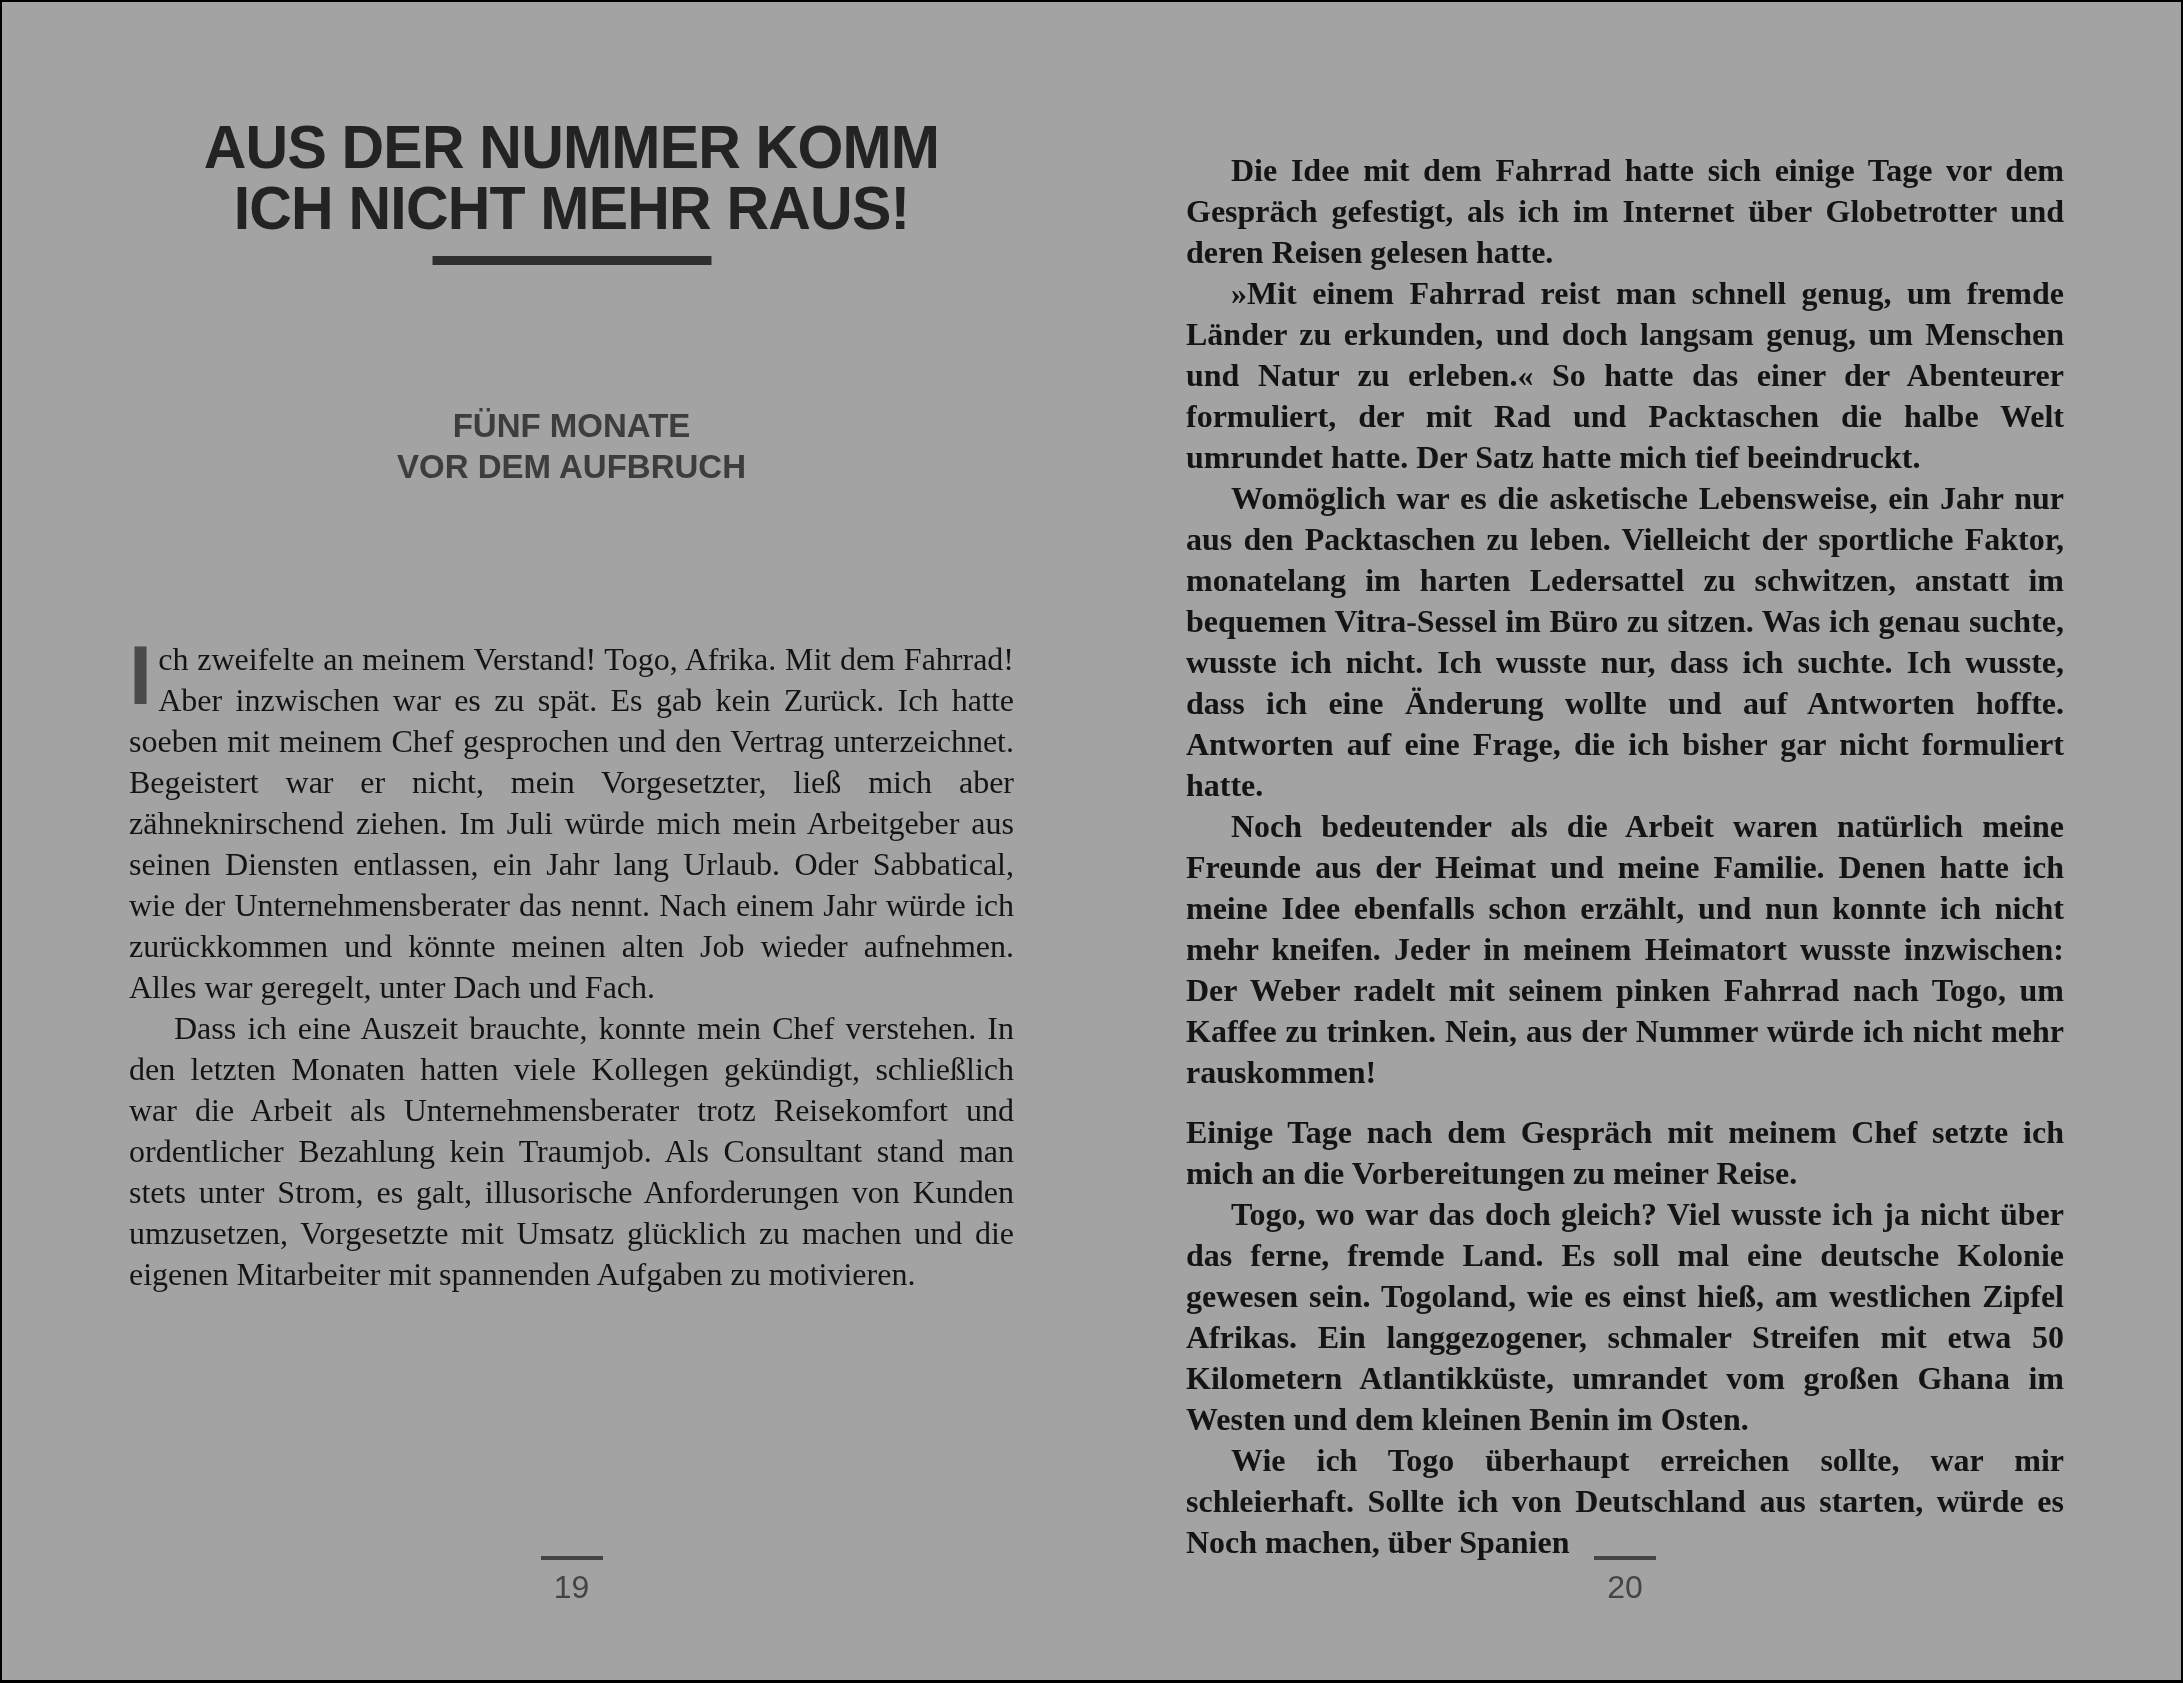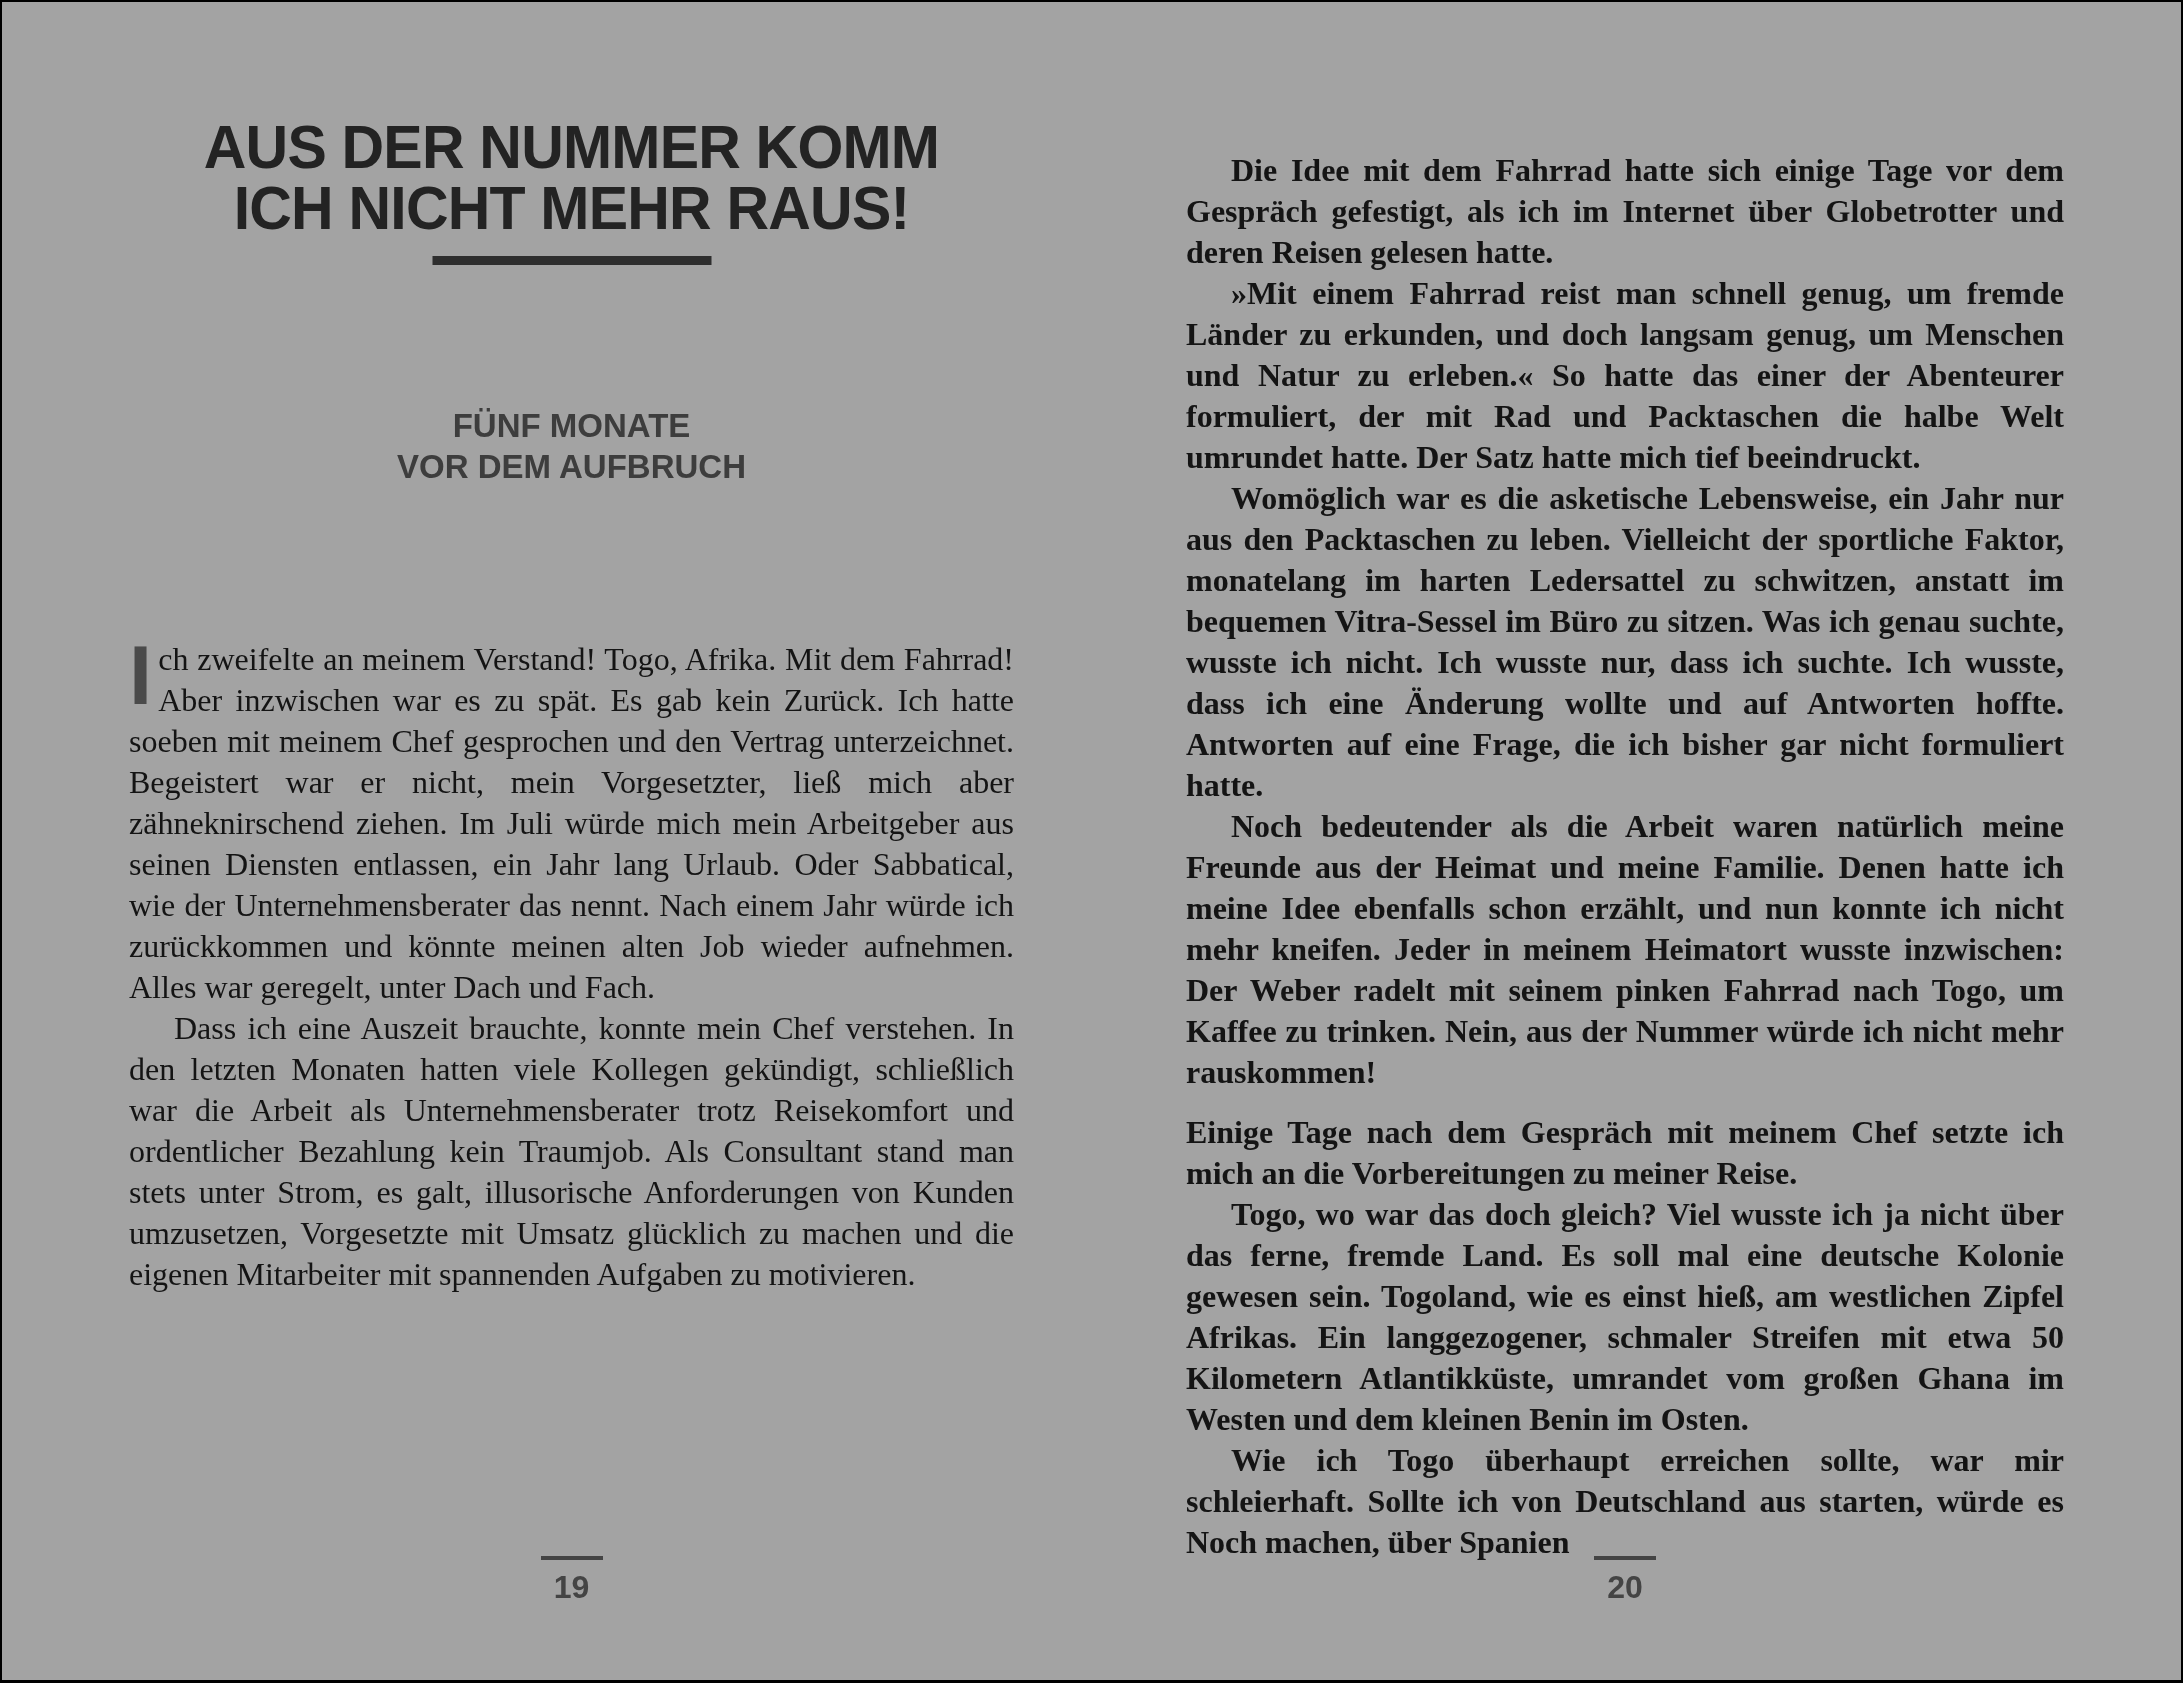--- a/index.html
+++ b/index.html
@@ -107,21 +107,21 @@
   }
   .footer-rule {
     display: block;
     width: 62px;
     height: 3.8px;
     background: #444444;
     margin: 0 auto 9.2px auto;
   }
   .page-number {
     font-family: "Liberation Sans", sans-serif;
-    font-weight: 700;
+    font-weight: 400;
     font-size: 32px;
     color: #444444;
   }
 </style>
 </head>
 <body>
 
 <div class="spread">
 
   <div class="page page-left">

